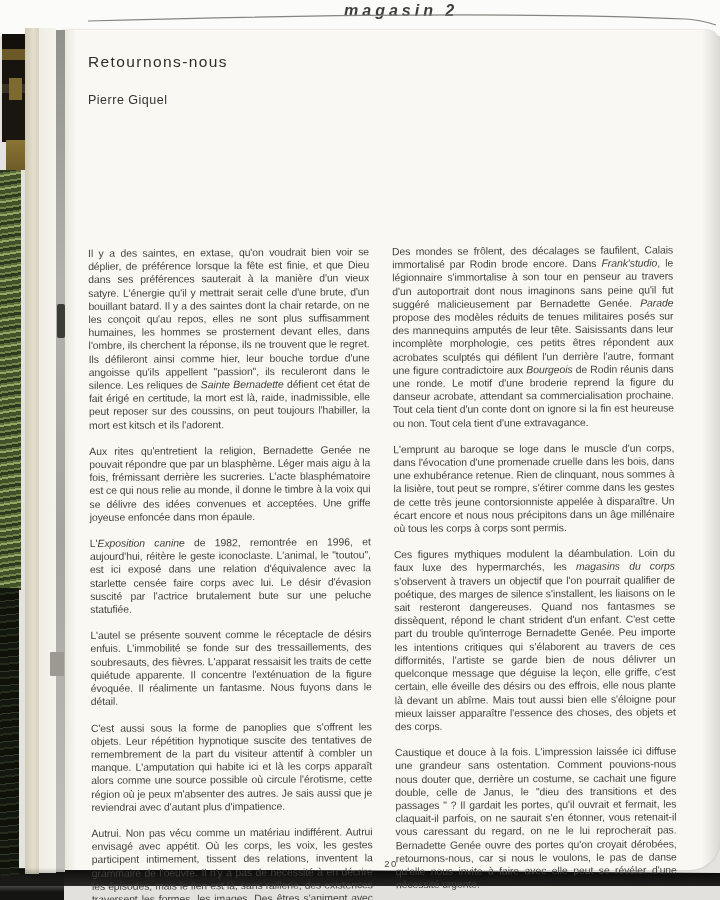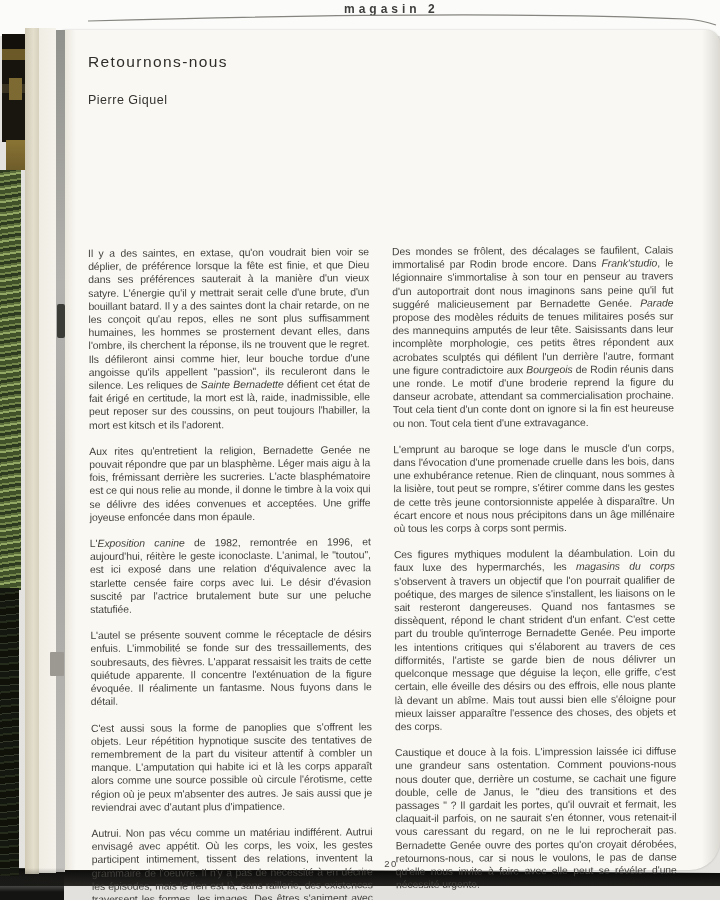--- a/index.html
+++ b/index.html
@@ -8,21 +8,21 @@
     background:#e4e3e0;
     font-family:"Liberation Sans",sans-serif;
     -webkit-font-smoothing:antialiased;
   }
   .scan{position:absolute;inset:0;}
   
   .top-strip{position:absolute;left:0;top:0;width:720px;height:36px;background:#fbfbfa;}
   
   .running-head{
     position:absolute;left:344px;top:2px;
-    font-size:12px;font-weight:bold;
+    font-size:16px;font-style:italic;font-weight:bold;
     letter-spacing:4px;color:#3d3d3b;white-space:nowrap;
   }
   .head-rule{position:absolute;left:86px;top:10px;width:632px;height:18px;}
   
   .bottom-band{
     position:absolute;left:-6px;top:868px;width:740px;height:21px;
     background:linear-gradient(180deg,#0b0b0a,#262522 78%,#55534e);
     transform:rotate(0.4deg);transform-origin:0 50%;
     border-radius:0 0 46px 6px;
   }

